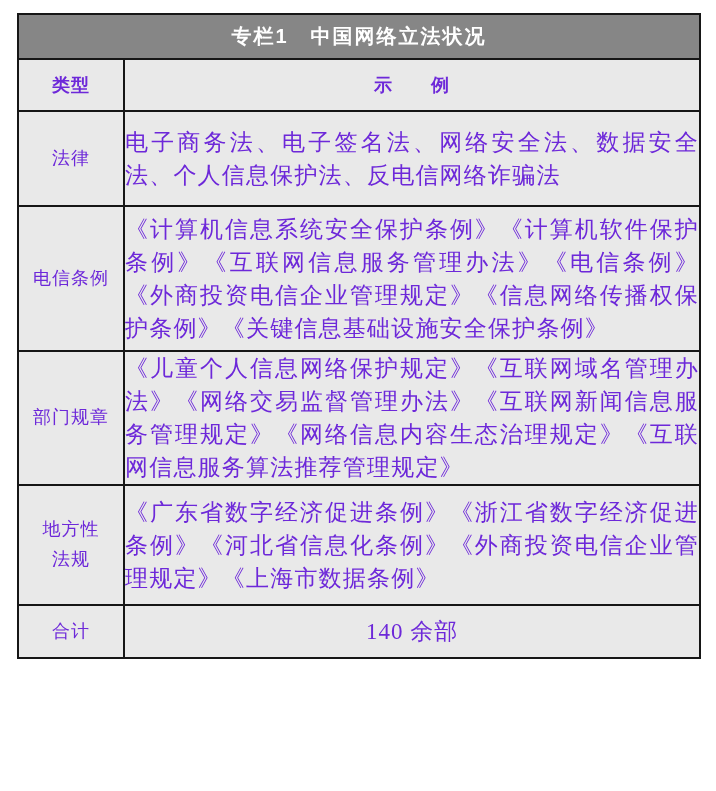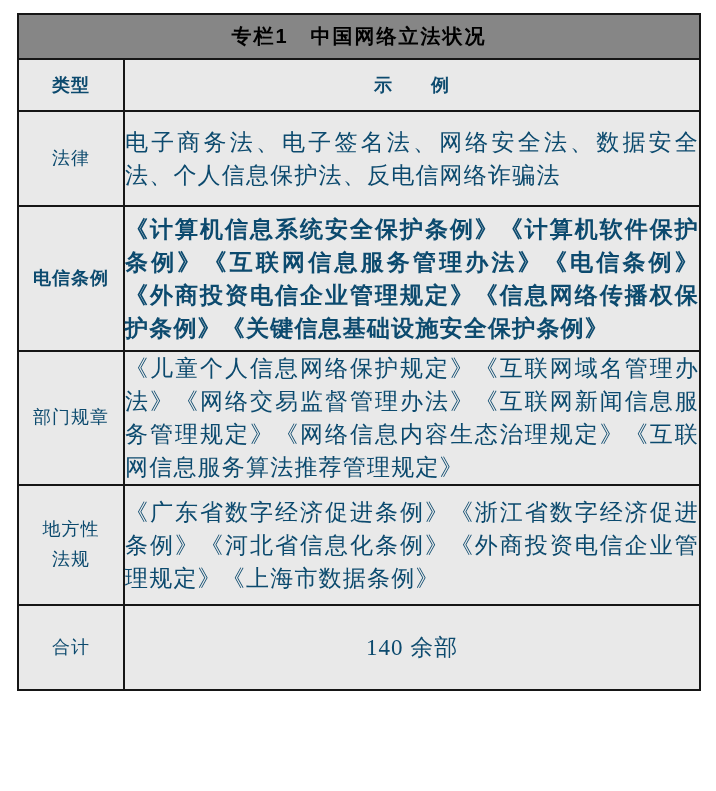--- a/index.html
+++ b/index.html
@@ -24,26 +24,26 @@
     width: 684px;
     border-collapse: collapse;
     table-layout: fixed;
     background: #e9e9e9;
   }
   table.box col.c-type  { width: 106px; }
   table.box td, table.box th {
     border: 2px solid #161616;
     padding: 0;
     vertical-align: middle;
-    color: #0c4a6e;
+    color: #6d28d9;
   }
   tr.title-row th {
     height: 43px;
     background: #868686;
-    color: #000000;
+    color: #ffffff;
     font-family: "Liberation Sans", "DejaVu Sans", sans-serif;
     font-weight: bold;
     font-size: 20px;
     letter-spacing: 2px;
     text-align: center;
   }
   tr.header-row td {
     height: 50px;
     background: #e9e9e9;
     font-family: "Liberation Sans", "DejaVu Sans", sans-serif;
@@ -63,30 +63,30 @@
   td.example-cell {
     background: #e9e9e9;
     font-size: 23px;
     letter-spacing: 1.2px;
     line-height: 33px;
     text-align: justify;
     text-align-last: left;
     padding: 14px 12px 14px 13px;
   }
   tr.row-law      td { height: 93px;  }
-  tr.row-admin    td { height: 143px; font-weight: bold; }
+  tr.row-admin    td { height: 143px; }
   tr.row-dept     td { height: 121px; }
   tr.row-local    td { height: 118px; }
   tr.row-localgov td { height: 116px; }
   tr.total-row    td { height: 51px;  }
   tr.total-row td.example-cell {
     text-align: center;
     text-align-last: center;
     letter-spacing: 1px;
-    padding: 16px;
+    padding: 0;
   }
 </style>
 </head>
 <body>
 
 <div class="page">
   <table class="box">
     <colgroup>
       <col class="c-type">
       <col class="c-example">

